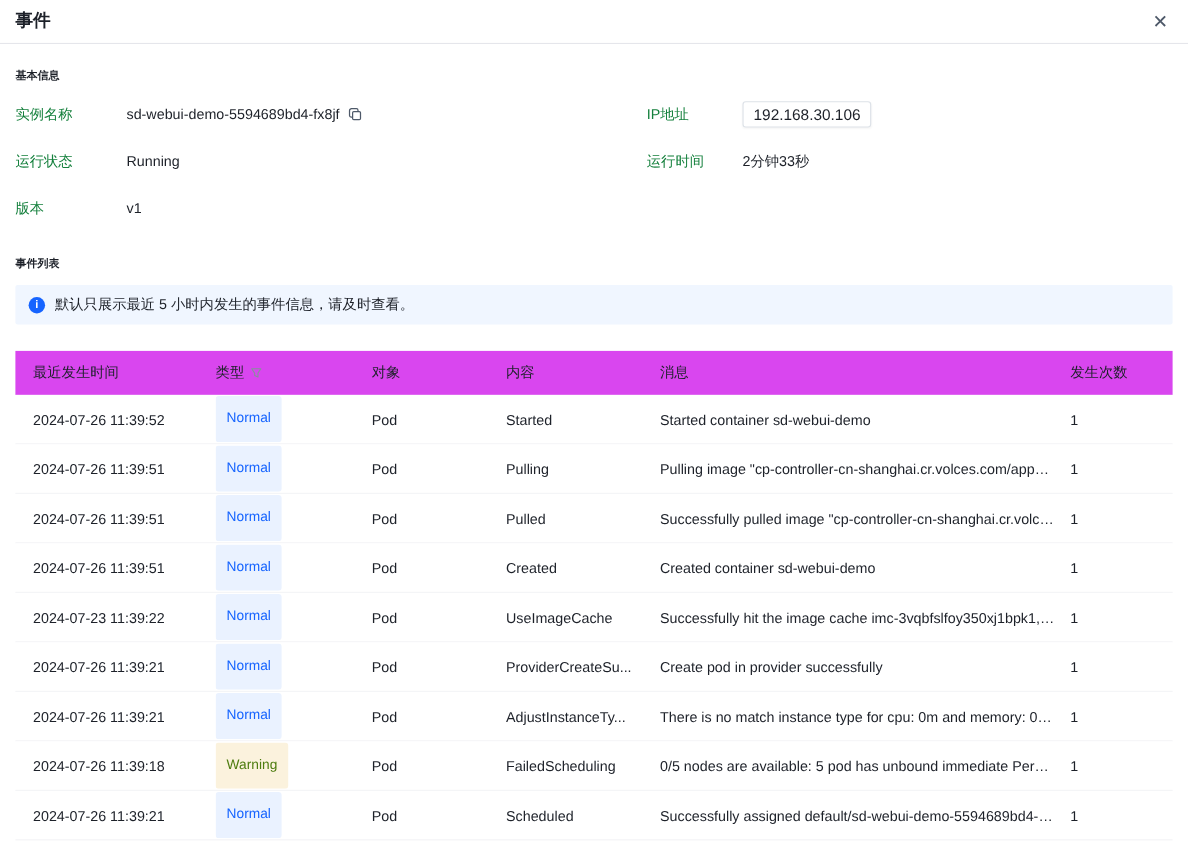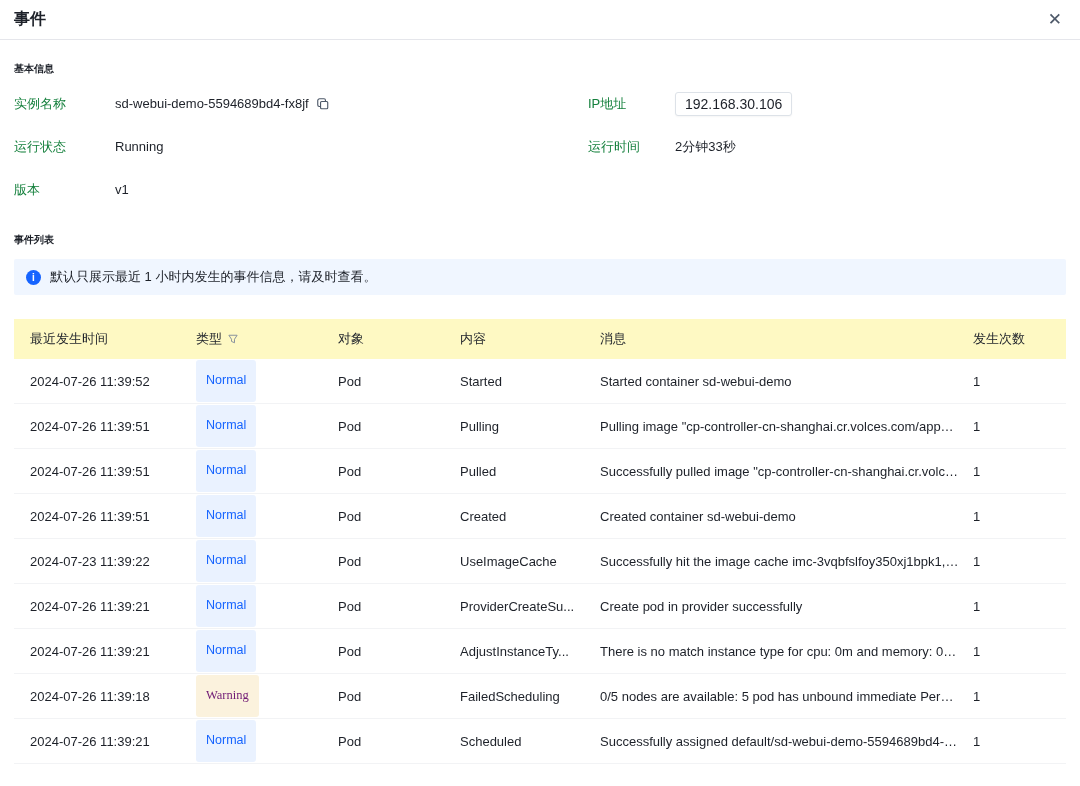--- a/index.html
+++ b/index.html
@@ -68,42 +68,42 @@
 
   
   .table { margin: 24px 14px 0; }
   .tr {
     display: grid;
     grid-template-columns: 166px 142px 122px 140px 1fr 85px;
     align-items: center;
     padding-left: 16px; padding-right: 8px;
   }
   .thead {
-    background: #fef9c3;
+    background: #d946ef;
     height: 40px;
     font-weight: 500;
     color: #1d2129;
   }
   .tbody .tr { height: 45px; border-bottom: 1px solid #f2f3f5; background: #ffffff; }
   .td {
     padding-right: 14px;
     overflow: hidden; white-space: nowrap; text-overflow: ellipsis;
   }
   .th-flex { display: flex; align-items: center; gap: 5px; }
   .filter-btn { background: none; border: none; cursor: pointer; padding: 0; display: inline-flex; }
 
   .badge {
     display: inline-block;
     padding: 13px 10px;
     border-radius: 3px;
     font-size: 12.5px;
     line-height: 1.25;
   }
   .badge-normal  { color: #1664ff; background: #eaf2ff; }
-  .badge-warning { color: #701a75; background: #fbf2dd; font-family: Liberation Serif, serif; }
+  .badge-warning { color: #4d7c0f; background: #fbf2dd; }
 </style>
 </head>
 <body>
 
 <div class="modal-header">
   <div class="modal-title">事件</div>
   <button class="close-btn">✕</button>
 </div>
 
 <div class="section-heading">基本信息</div>
@@ -142,21 +142,21 @@
     <span class="field-label">版本</span>
     <span class="field-value">v1</span>
   </div>
   <div class="field"></div>
 </div>
 
 <div class="section-heading">事件列表</div>
 
 <div class="notice">
   <i class="info-icon">i</i>
-  <span>默认只展示最近 1 小时内发生的事件信息，请及时查看。</span>
+  <span>默认只展示最近 5 小时内发生的事件信息，请及时查看。</span>
 </div>
 
 <div class="table">
   <div class="tr thead">
     <div class="td">最近发生时间</div>
     <div class="td th-flex">
       <span>类型</span>
       <button class="filter-btn">
         <svg width="12" height="12" viewBox="0 0 16 16">
           <path d="M2.5 3h11L10 8.3V13l-4-1.8V8.3L2.5 3z" fill="none" stroke="#86909c" stroke-width="1.3" stroke-linejoin="round"></path>

